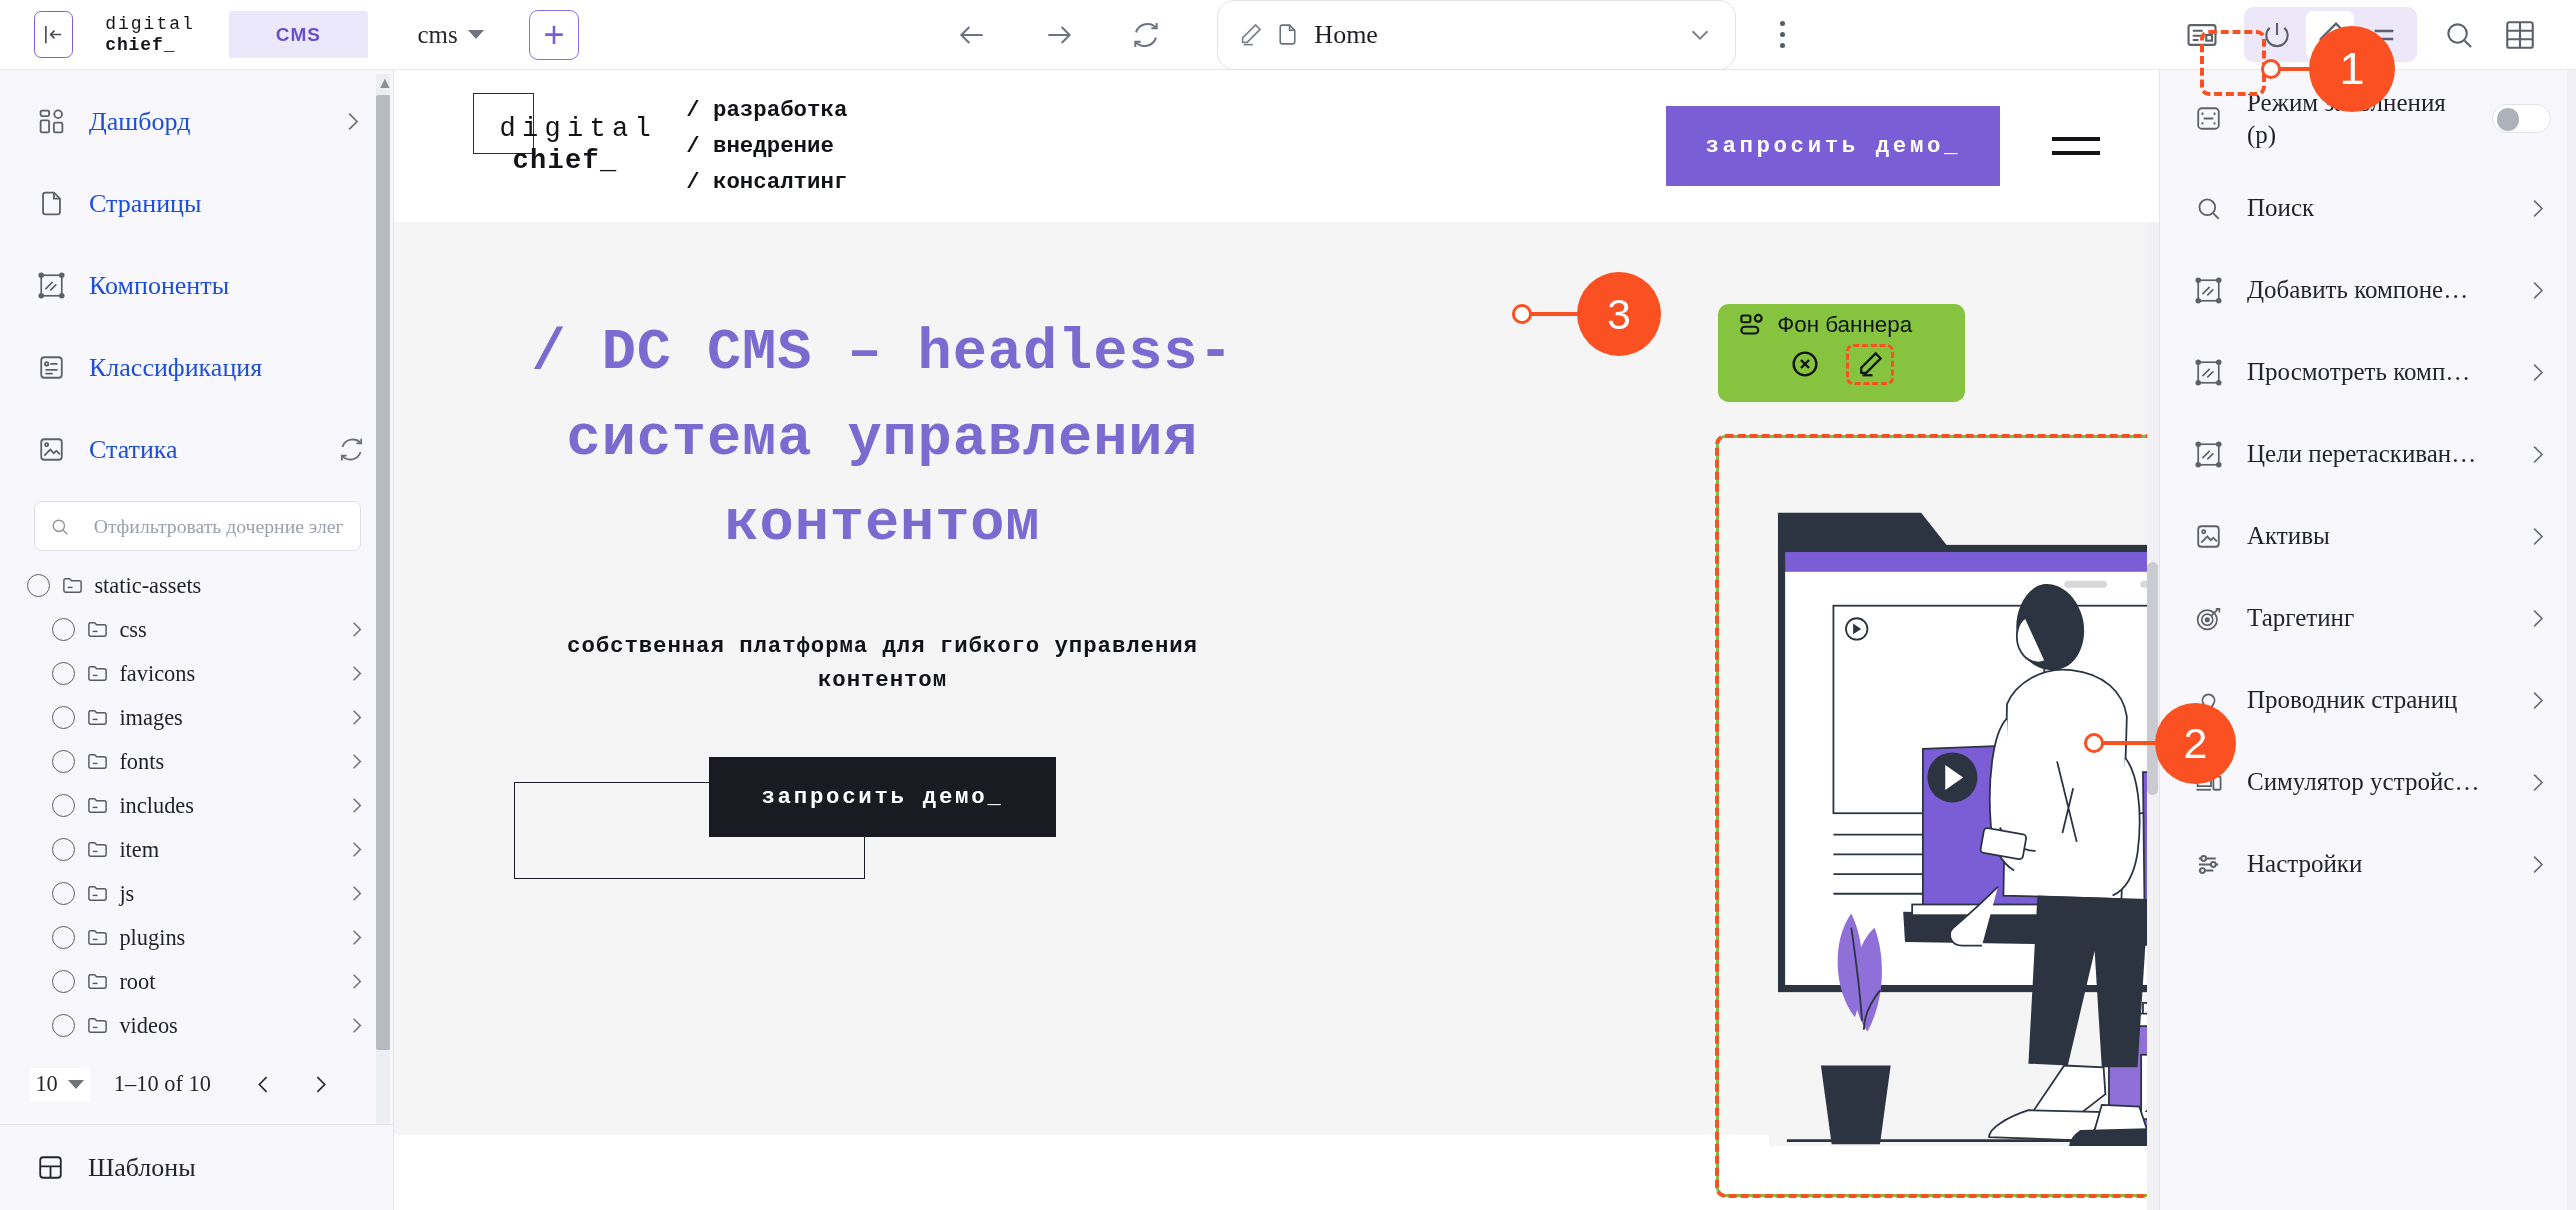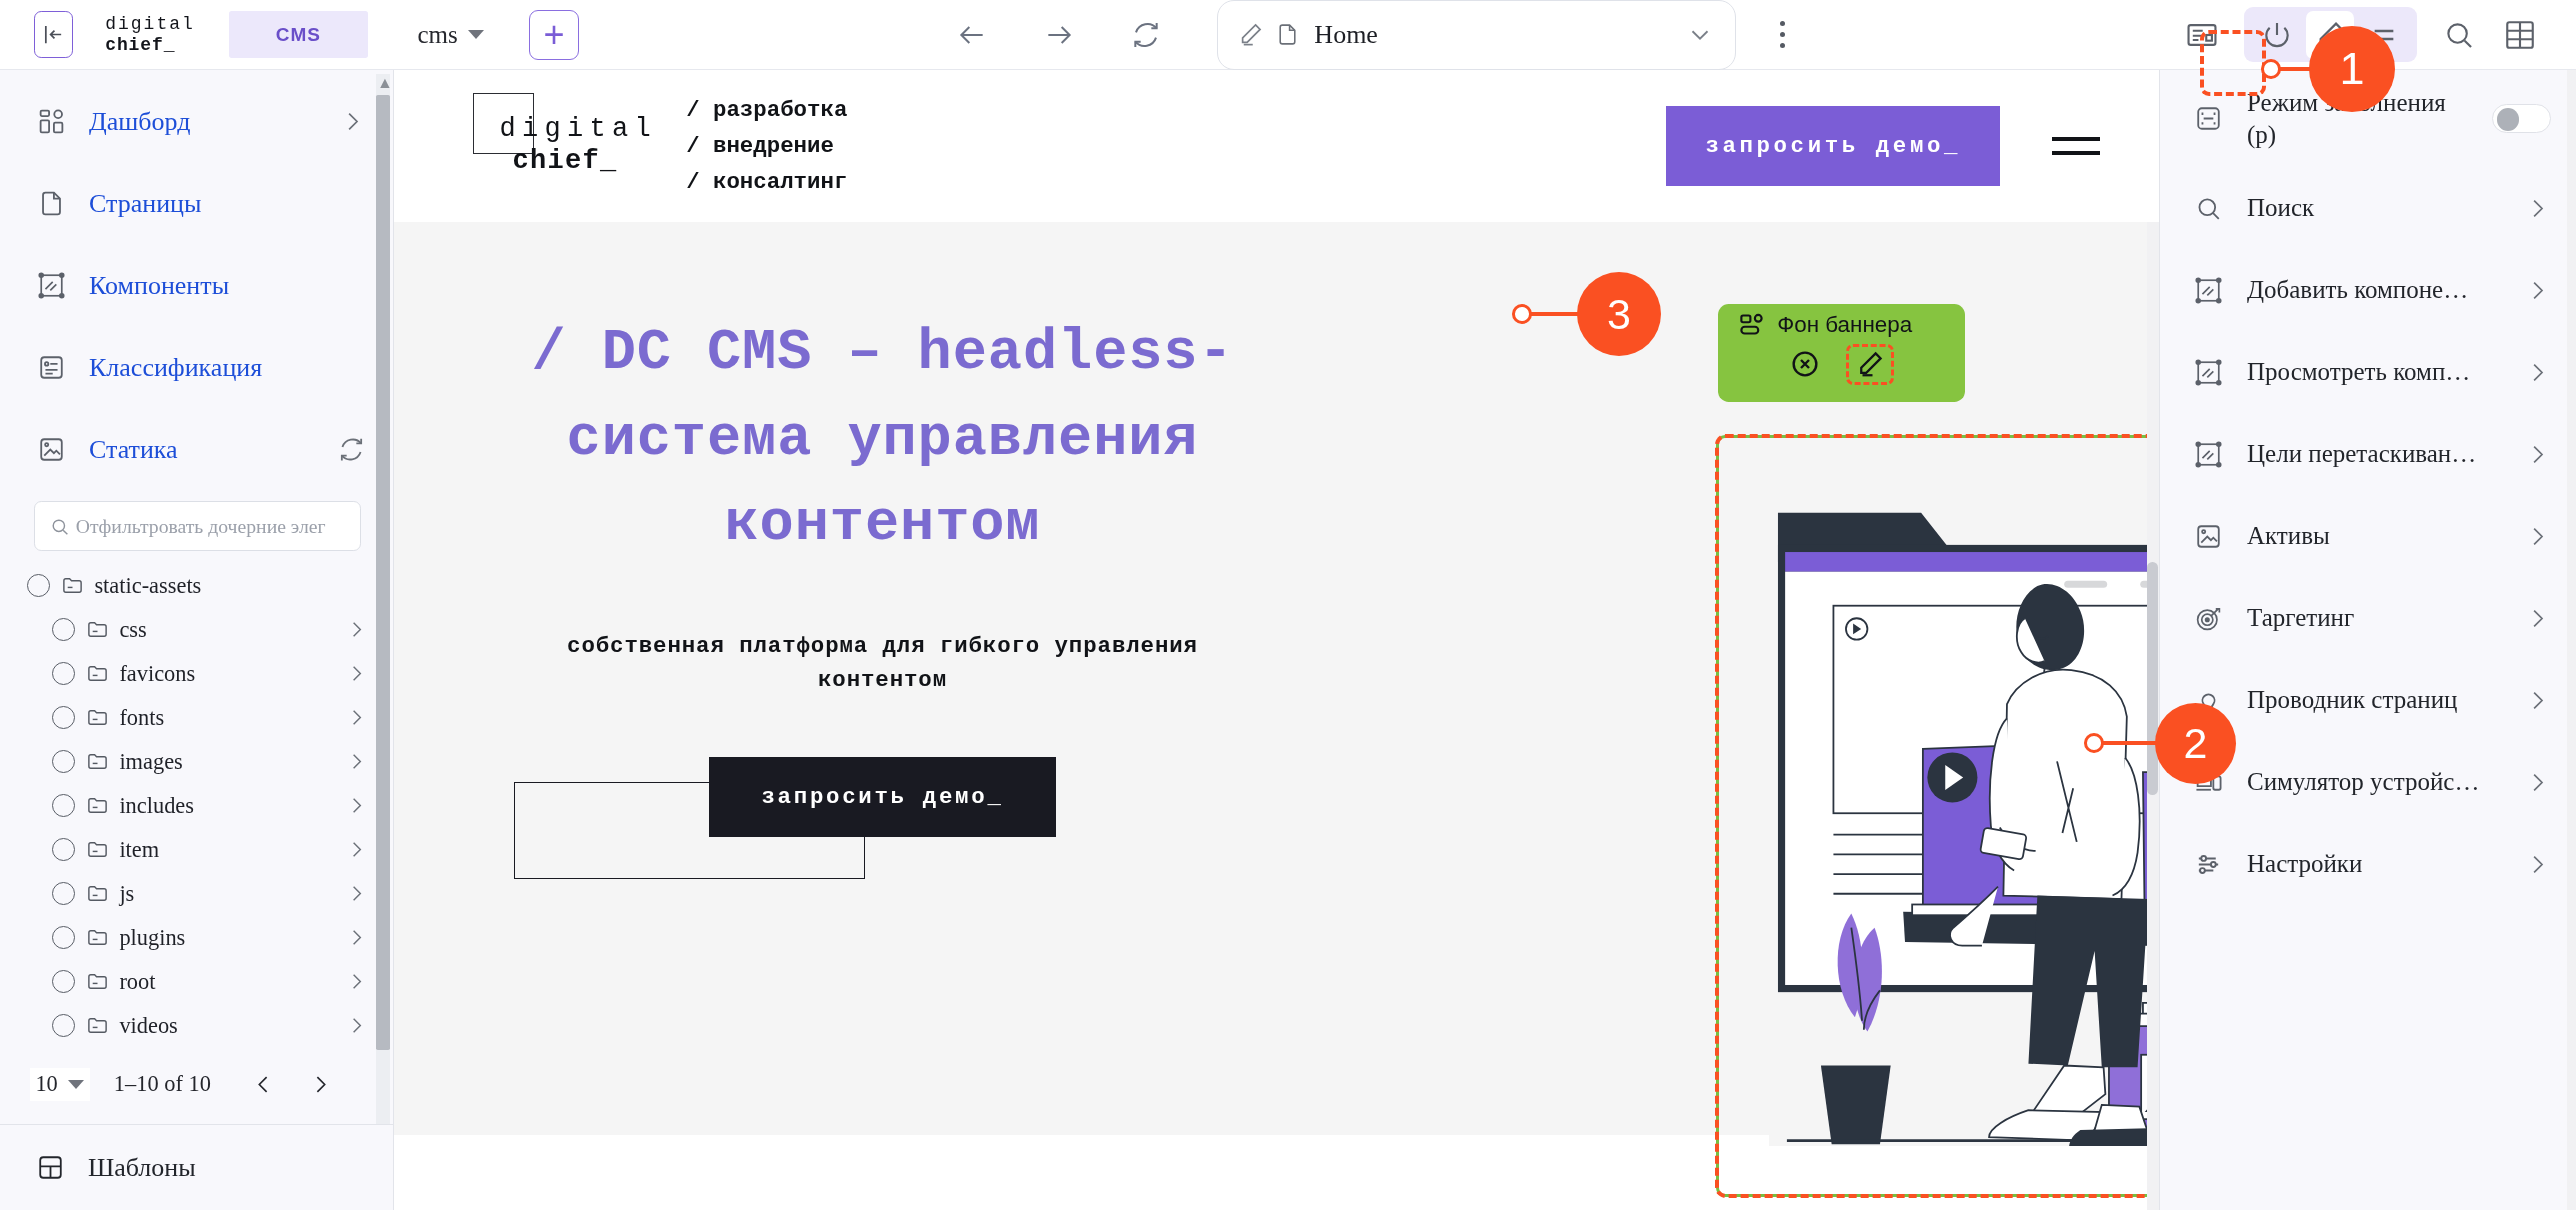--- a/index.html
+++ b/index.html
@@ -103,21 +103,21 @@
   .sb-nav { padding-top: 10.7px; }
   .sb-item {
     height: 82px; display:flex; align-items:center; gap: 23px;
     padding: 0 27px 0 36px; cursor:pointer; color:#1d4ed8; font-size: 26px;
   }
   .sb-item .chev { margin-left:auto; color:#6b7078; }
   .sb-item .sb-ico { color:#5c616a; display:flex; align-items:center; justify-content:center; width:30px; }
   .filter-wrap { padding: 10.7px 32px 12.5px 34px; }
   .filter-box {
     height: 50px; border:0.9px solid #dcdfe6; border-radius: 7.2px; background:#fff;
-    display:flex; align-items:center; gap: 5px; padding: 0 14.3px; overflow:hidden;
+    display:flex; align-items:center; gap: 23px; padding: 0 14.3px; overflow:hidden;
   }
   .filter-box .ph { font-size: 19.7px; color:#9ba0aa; white-space:nowrap; }
   .tree { padding-left: 27px; }
   .tree-row {
     display:flex; align-items:center; gap: 10.7px; height: 44px;
     font-size: 22.4px; color:#1f2128; cursor:pointer; padding-right: 25px;
   }
   .tree-row.root { padding-left: 0px; }
   .tree-row.child { padding-left: 25px; }
   .radio-o { width: 23px; height:23px; border:1.8px solid #585d66; border-radius:50%; flex:0 0 auto;}
@@ -524,37 +524,37 @@
           </div>
 
           <div class="tree-row child">
             <span class="radio-o"></span>
             <span class="folder-ico">
                 <svg width="23" height="23" viewBox="0 0 24 24" fill="none" stroke="currentColor" stroke-width="1.5">
                   <path d="M3 7a2 2 0 0 1 2-2h4l2 2h8a2 2 0 0 1 2 2v8a2 2 0 0 1-2 2H5a2 2 0 0 1-2-2V7z"></path>
                   <path d="M7 14h5"></path>
                 </svg>
               </span>
-            <span>fonts</span>
+            <span>images</span>
             <span class="chev">
                 <svg width="23" height="23" viewBox="0 0 24 24" fill="none" stroke="currentColor" stroke-width="1.5">
                   <path d="M9 5l7 7-7 7"></path>
                 </svg>
               </span>
           </div>
 
           <div class="tree-row child">
             <span class="radio-o"></span>
             <span class="folder-ico">
                 <svg width="23" height="23" viewBox="0 0 24 24" fill="none" stroke="currentColor" stroke-width="1.5">
                   <path d="M3 7a2 2 0 0 1 2-2h4l2 2h8a2 2 0 0 1 2 2v8a2 2 0 0 1-2 2H5a2 2 0 0 1-2-2V7z"></path>
                   <path d="M7 14h5"></path>
                 </svg>
               </span>
-            <span>images</span>
+            <span>fonts</span>
             <span class="chev">
                 <svg width="23" height="23" viewBox="0 0 24 24" fill="none" stroke="currentColor" stroke-width="1.5">
                   <path d="M9 5l7 7-7 7"></path>
                 </svg>
               </span>
           </div>
 
           <div class="tree-row child">
             <span class="radio-o"></span>
             <span class="folder-ico">

